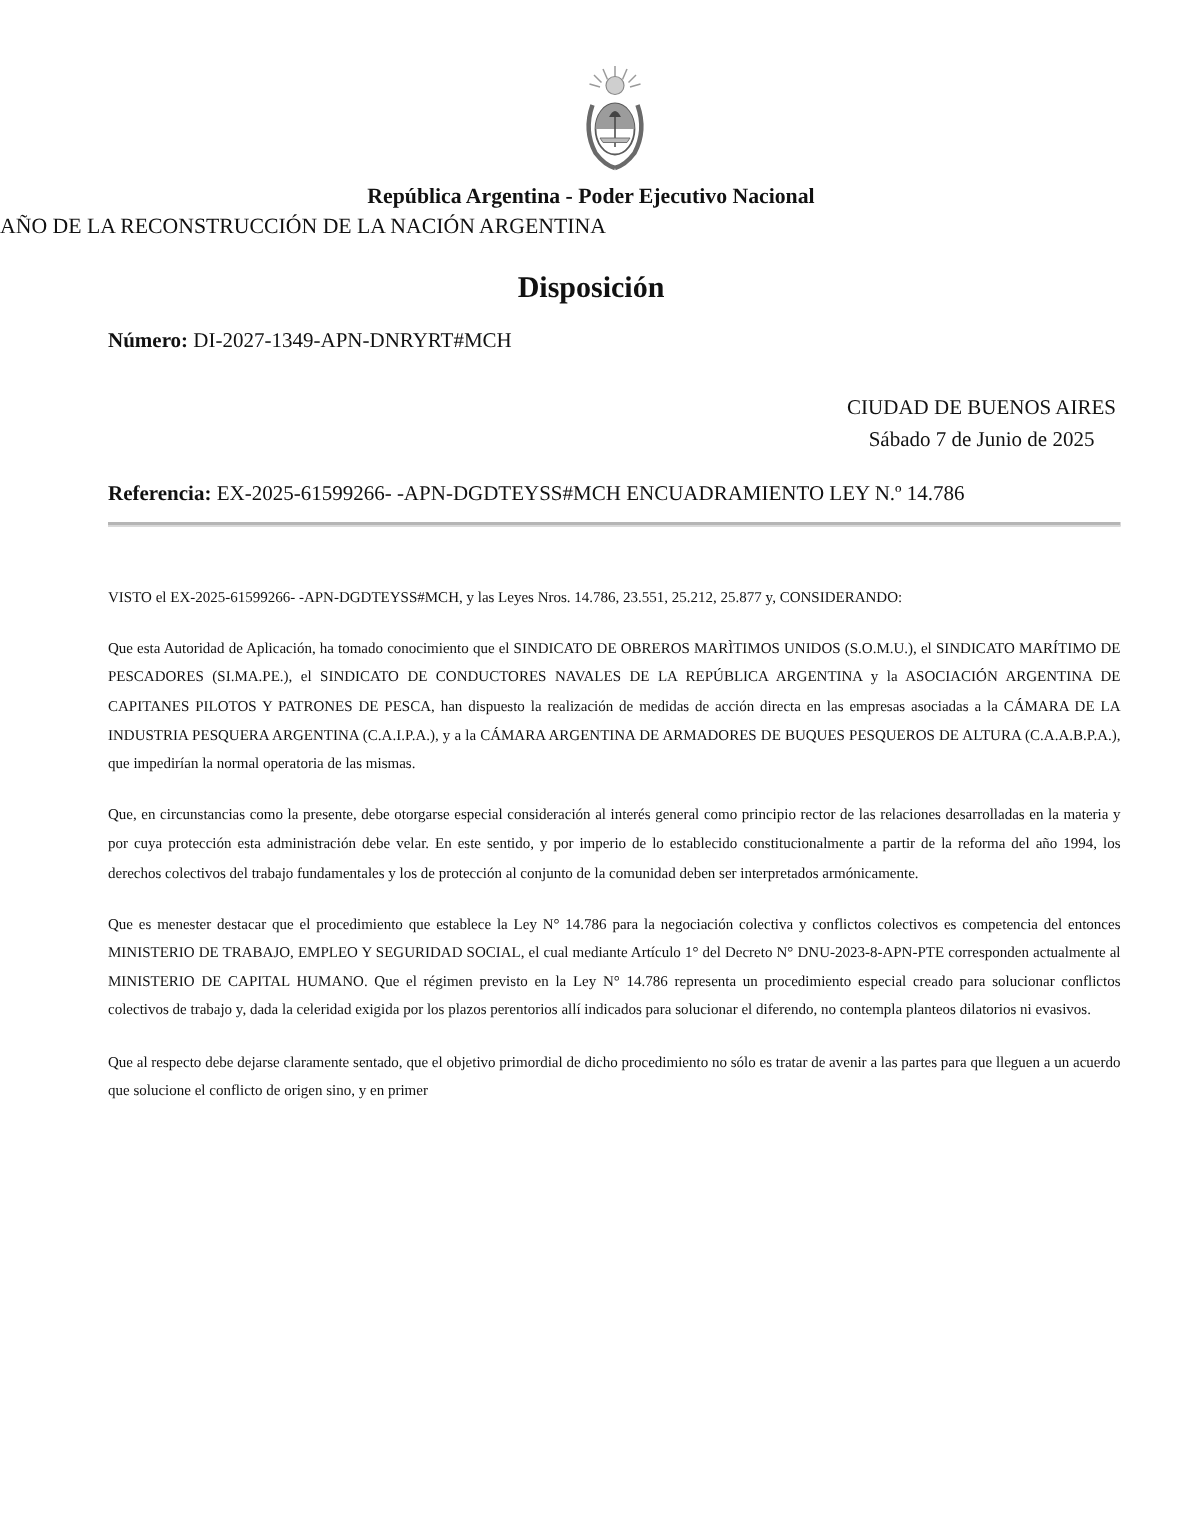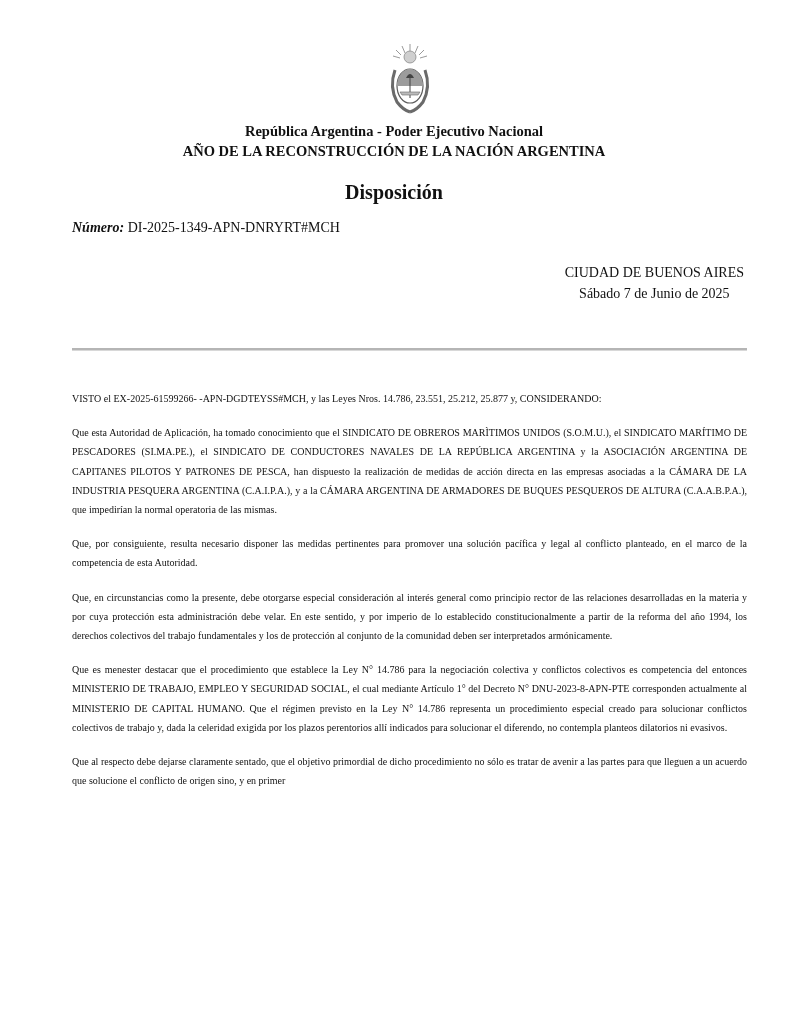--- a/index.html
+++ b/index.html
@@ -32,39 +32,38 @@
       left: 0; width: 788px;
       top: 123px;
       text-align: center;
       font-weight: bold;
       font-size: 14.5px;
     }
     .header-year {
       position: absolute;
       left: 0; width: 788px;
       top: 143px;
-      text-align: center;
+      text-align: left;
       font-size: 14.5px;
-      font-weight: bold;
     }
     .doc-type {
       position: absolute;
       left: 0; width: 788px;
       top: 181px;
       text-align: center;
       font-weight: bold;
       font-size: 20px;
     }
     .numero {
       position: absolute;
       left: 72px;
       top: 220px;
       font-size: 14px;
     }
-    .numero .lbl { font-weight: bold; font-style: italic; }
+    .numero .lbl { font-weight: bold; }
     .place-date {
       position: absolute;
       right: 44px;
       top: 262px;
       text-align: center;
       font-size: 14px;
       line-height: 21px;
     }
     .referencia {
       position: absolute;
@@ -127,33 +126,36 @@
     </svg>
   </div>
 
   <div class="header-title">República Argentina - Poder Ejecutivo Nacional</div>
   <div class="header-year">AÑO DE LA RECONSTRUCCIÓN DE LA NACIÓN ARGENTINA</div>
 
   <div class="doc-type">Disposición</div>
 
   <div class="numero">
     <span class="lbl">Número:</span>
-    <span>DI-2025-1349-APN-DNRYRT#MCH</span>
+    <span>DI-2027-1349-APN-DNRYRT#MCH</span>
   </div>
 
   <div class="place-date">
     <div>CIUDAD DE BUENOS AIRES</div>
     <div>Sábado 7 de Junio de 2025</div>
   </div>
 
+  <div class="referencia">
+    <span class="lbl">Referencia:</span>
+    <span>EX-2025-61599266- -APN-DGDTEYSS#MCH ENCUADRAMIENTO LEY N.º 14.786</span>
+  </div>
 
   <div class="rule"></div>
 
   <div class="body-text">
     <p>VISTO el EX-2025-61599266- -APN-DGDTEYSS#MCH, y las Leyes Nros. 14.786, 23.551, 25.212, 25.877 y, CONSIDERANDO:</p>
     <p>Que esta Autoridad de Aplicación, ha tomado conocimiento que el SINDICATO DE OBREROS MARÌTIMOS UNIDOS (S.O.M.U.), el SINDICATO MARÍTIMO DE PESCADORES (SI.MA.PE.), el SINDICATO DE CONDUCTORES NAVALES DE LA REPÚBLICA ARGENTINA y la ASOCIACIÓN ARGENTINA DE CAPITANES PILOTOS Y PATRONES DE PESCA, han dispuesto la realización de medidas de acción directa en las empresas asociadas a la CÁMARA DE LA INDUSTRIA PESQUERA ARGENTINA (C.A.I.P.A.), y a la CÁMARA ARGENTINA DE ARMADORES DE BUQUES PESQUEROS DE ALTURA (C.A.A.B.P.A.), que impedirían la normal operatoria de las mismas.</p>
-    <p>Que, por consiguiente, resulta necesario disponer las medidas pertinentes para promover una solución pacífica y legal al conflicto planteado, en el marco de la competencia de esta Autoridad.</p>
     <p>Que, en circunstancias como la presente, debe otorgarse especial consideración al interés general como principio rector de las relaciones desarrolladas en la materia y por cuya protección esta administración debe velar. En este sentido, y por imperio de lo establecido constitucionalmente a partir de la reforma del año 1994, los derechos colectivos del trabajo fundamentales y los de protección al conjunto de la comunidad deben ser interpretados armónicamente.</p>
     <p>Que es menester destacar que el procedimiento que establece la Ley N° 14.786 para la negociación colectiva y conflictos colectivos es competencia del entonces MINISTERIO DE TRABAJO, EMPLEO Y SEGURIDAD SOCIAL, el cual mediante Artículo 1° del Decreto N° DNU-2023-8-APN-PTE corresponden actualmente al MINISTERIO DE CAPITAL HUMANO. Que el régimen previsto en la Ley N° 14.786 representa un procedimiento especial creado para solucionar conflictos colectivos de trabajo y, dada la celeridad exigida por los plazos perentorios allí indicados para solucionar el diferendo, no contempla planteos dilatorios ni evasivos.</p>
     <p>Que al respecto debe dejarse claramente sentado, que el objetivo primordial de dicho procedimiento no sólo es tratar de avenir a las partes para que lleguen a un acuerdo que solucione el conflicto de origen sino, y en primer</p>
   </div>
 
 </div>
 
 </body></html>

